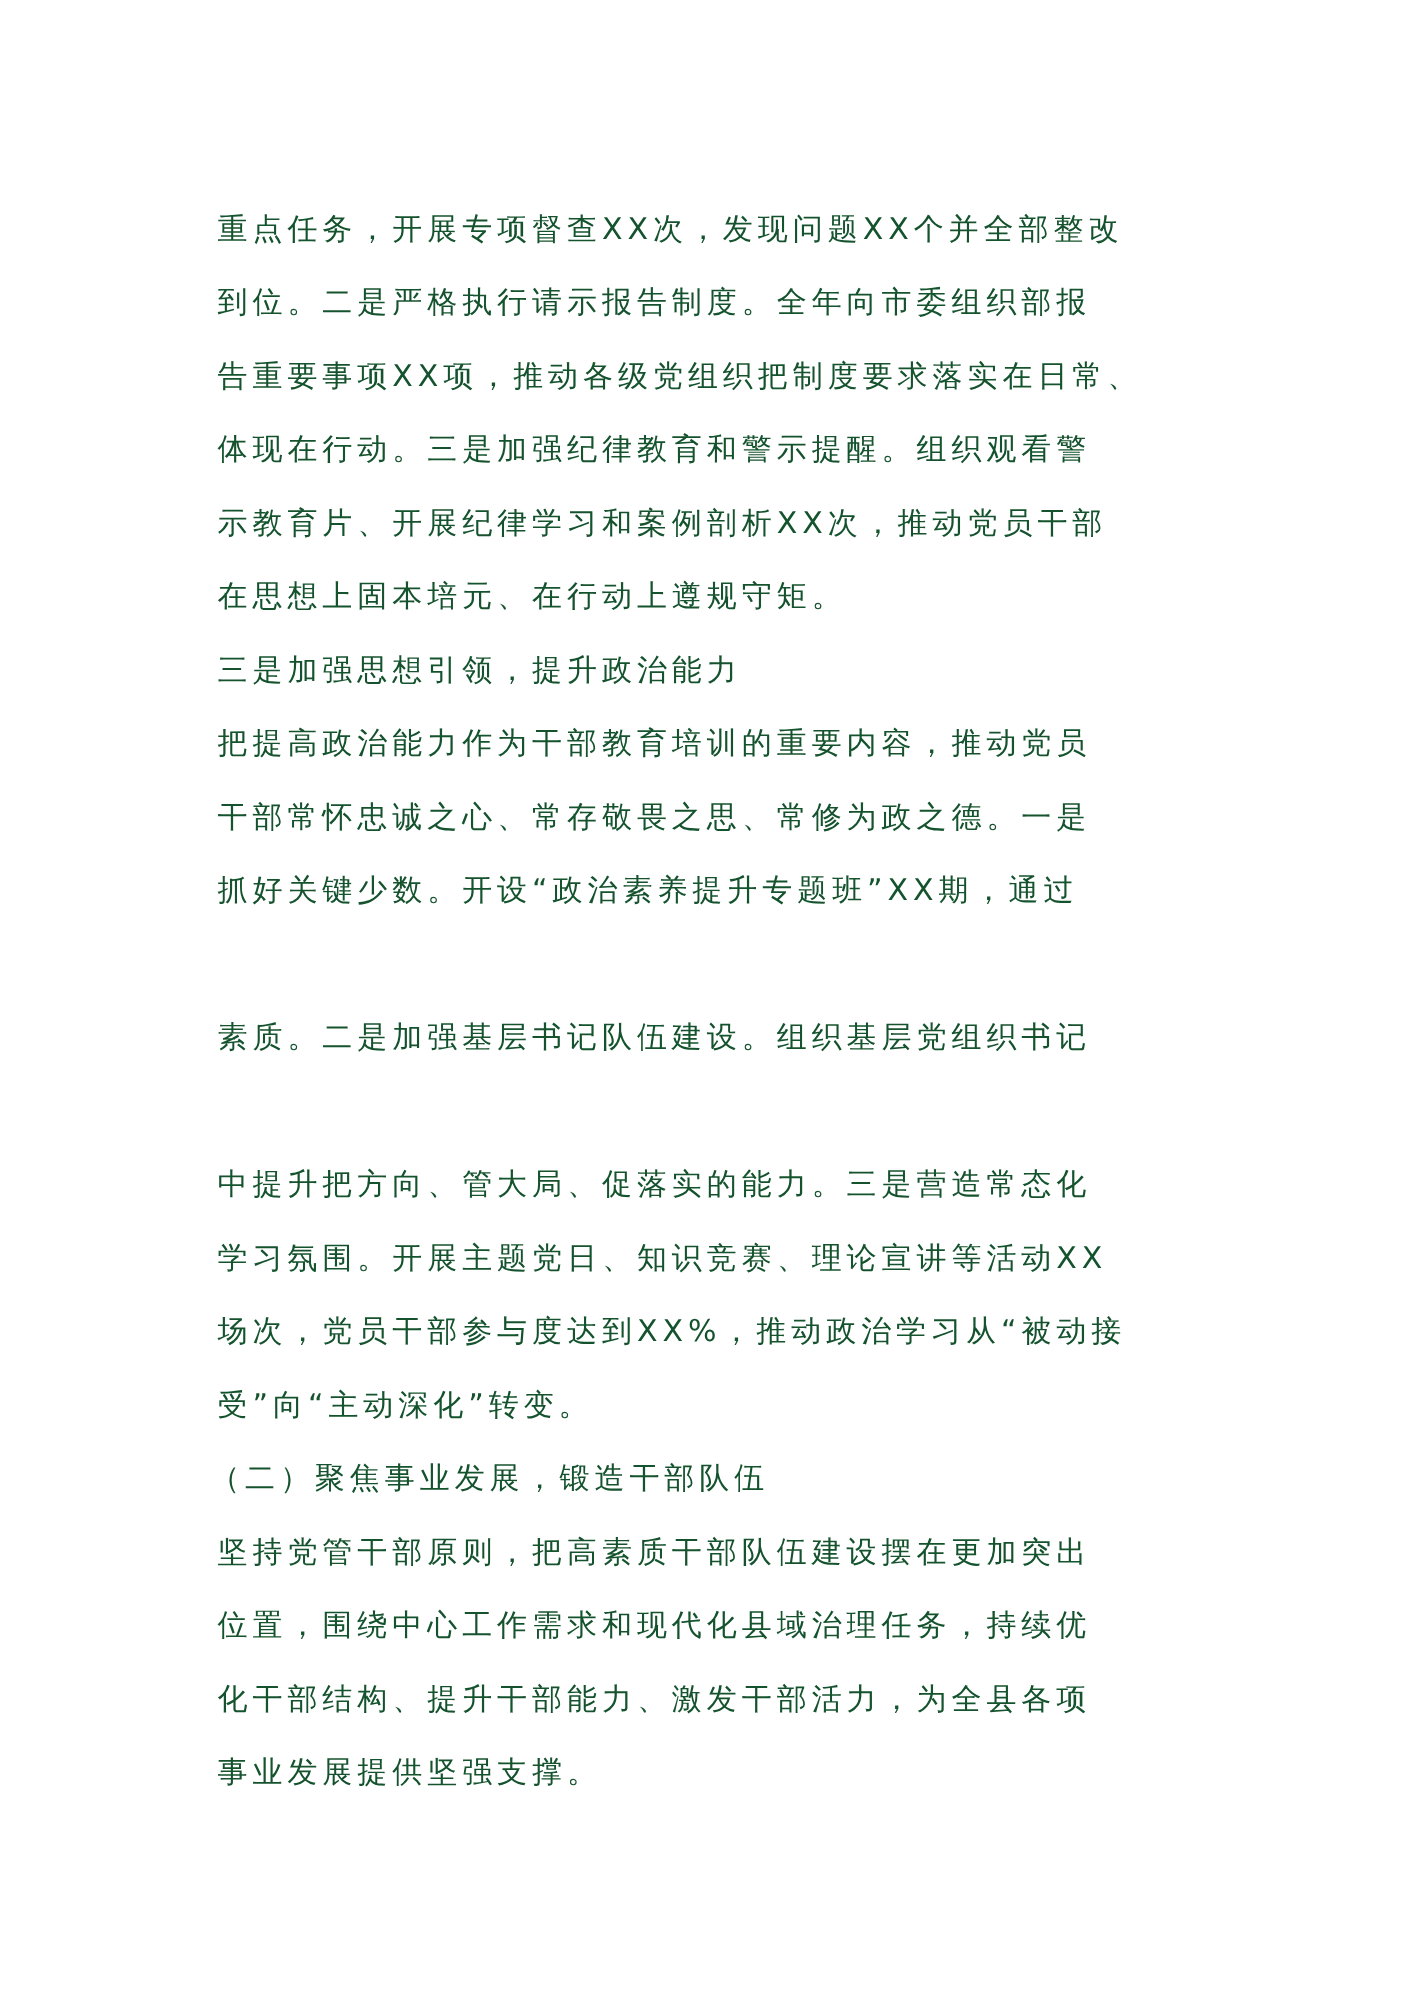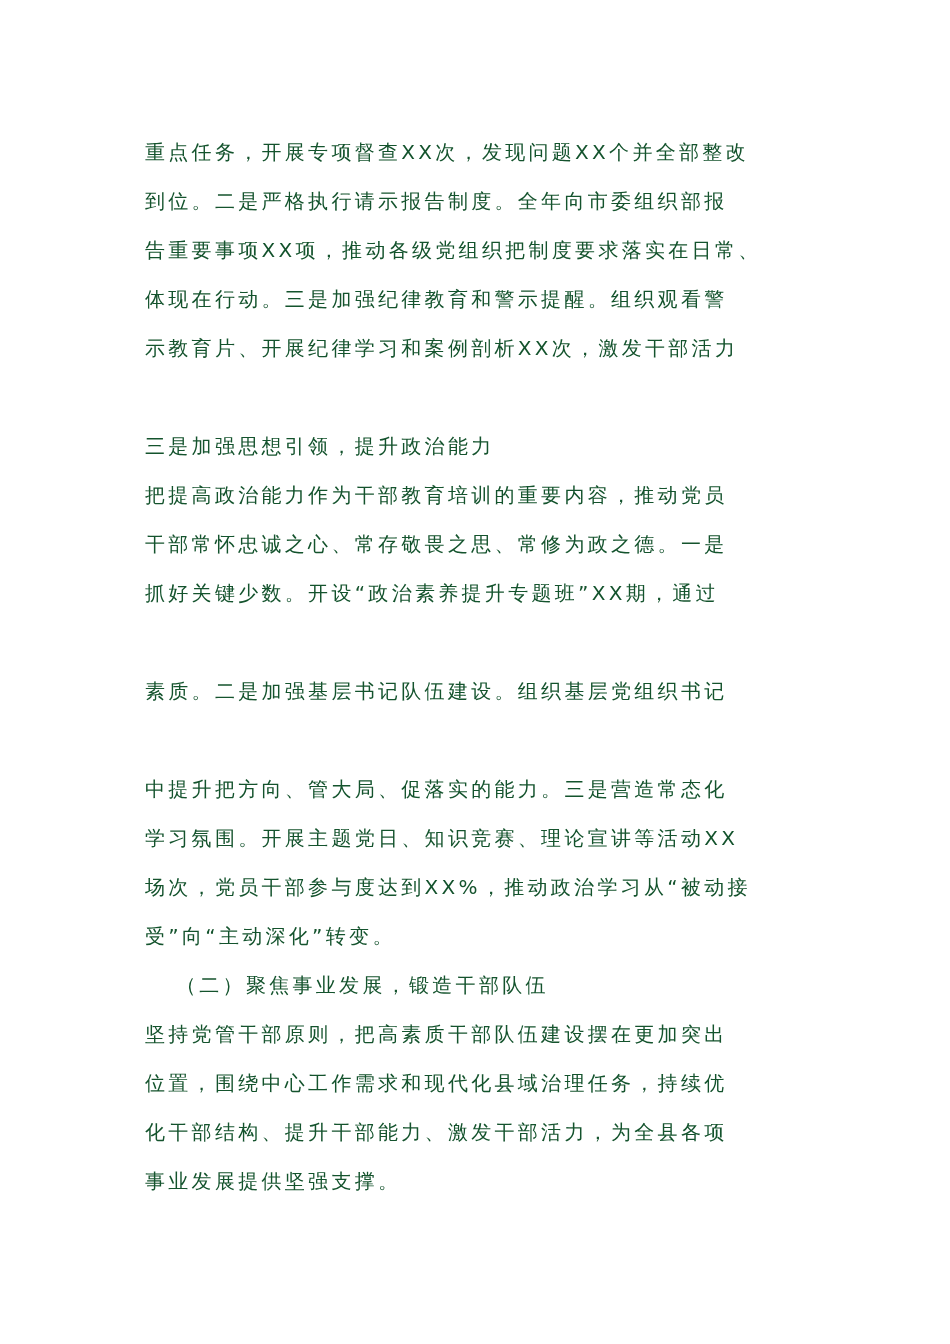--- a/index.html
+++ b/index.html
@@ -12,31 +12,32 @@
     left: 145px;
     height: 40px;
     line-height: 40px;
     font-family: "DejaVu Sans", sans-serif;
     font-size: 20px;
     color: #14532d;
     white-space: nowrap;
     letter-spacing: 3.3px;
   }
   .heading-line { letter-spacing: 3.3px; }
-  .paren-line { left: 140px; margin-left: 36px; }
+  .paren-line { left: 140px; }
 </style>
 </head>
 <body>
 
 <div class="page">
   <div class="line" style="top:132px">重点任务，开展专项督查XX次，发现问题XX个并全部整改</div>
   <div class="line" style="top:181px">到位。二是严格执行请示报告制度。全年向市委组织部报</div>
   <div class="line" style="top:279px">体现在行动。三是加强纪律教育和警示提醒。组织观看警</div>
   <div class="line" style="top:230px">告重要事项XX项，推动各级党组织把制度要求落实在日常、</div>
-  <div class="line" style="top:328px">示教育片、开展纪律学习和案例剖析XX次，激发干部活力</div>
+  <div class="line" style="top:328px">示教育片、开展纪律学习和案例剖析XX次，推动党员干部</div>
+  <div class="line" style="top:377px">在思想上固本培元、在行动上遵规守矩。</div>
   <div class="line" style="top:475px">把提高政治能力作为干部教育培训的重要内容，推动党员</div>
   <div class="line heading-line" style="top:426px">三是加强思想引领，提升政治能力</div>
   <div class="line" style="top:524px">干部常怀忠诚之心、常存敬畏之思、常修为政之德。一是</div>
   <div class="line" style="top:573px">抓好关键少数。开设“政治素养提升专题班”XX期，通过</div>
   <div class="line" style="top:671px">素质。二是加强基层书记队伍建设。组织基层党组织书记</div>
   <div class="line" style="top:769px">中提升把方向、管大局、促落实的能力。三是营造常态化</div>
   <div class="line" style="top:818px">学习氛围。开展主题党日、知识竞赛、理论宣讲等活动XX</div>
   <div class="line" style="top:867px">场次，党员干部参与度达到XX%，推动政治学习从“被动接</div>
   <div class="line" style="top:916px">受”向“主动深化”转变。</div>
   <div class="line paren-line" style="top:965px">（二）聚焦事业发展，锻造干部队伍</div>

